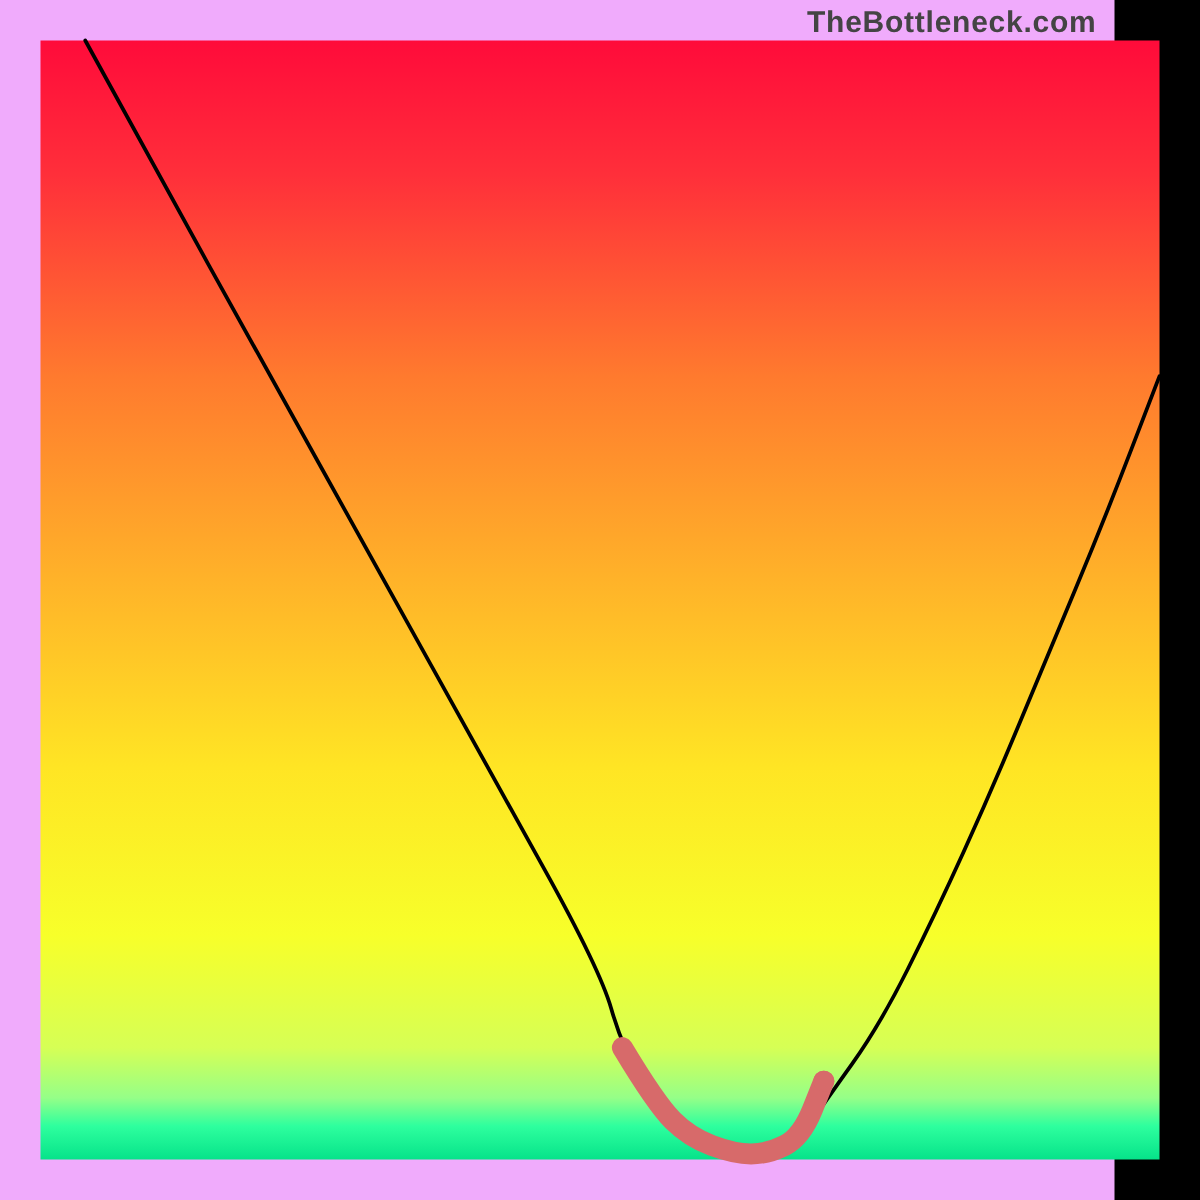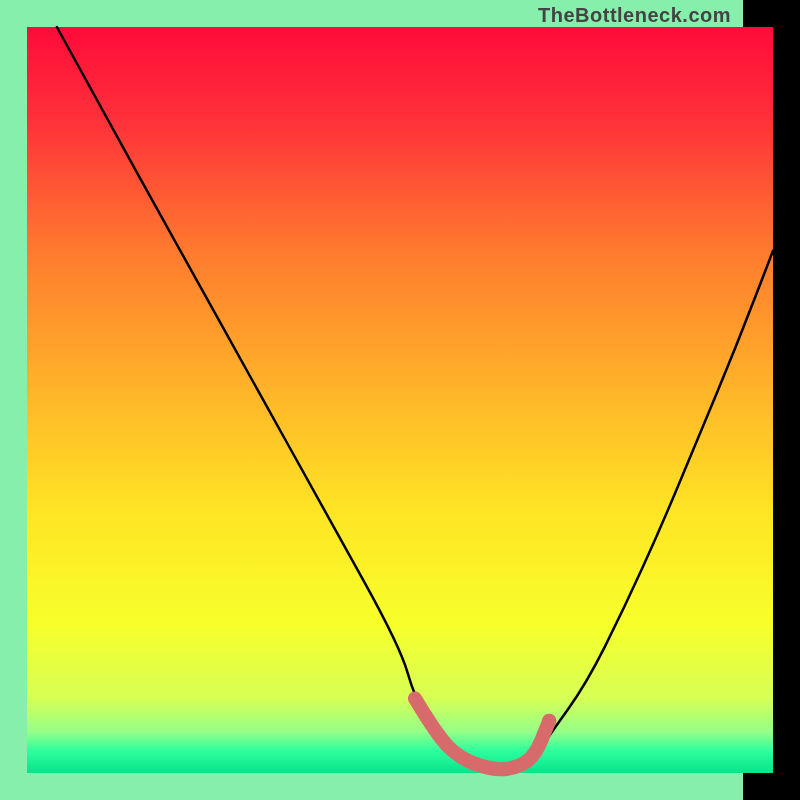--- a/index.html
+++ b/index.html
@@ -8,21 +8,21 @@
     width: 800px;
     height: 800px;
     background: #000;
     overflow: hidden;
     font-family: Arial, Helvetica, sans-serif;
   }
   .frame {
     position: relative;
     width: 743px;
     height: 800px;
-    background: #86efac;
+    background: #f0abfc;
   }
   .watermark {
     position: absolute;
     top: 4px;
     right: 12px;
     color: #444;
     font-size: 20px;
     font-weight: 600;
     letter-spacing: 0.5px;
     user-select: none;

